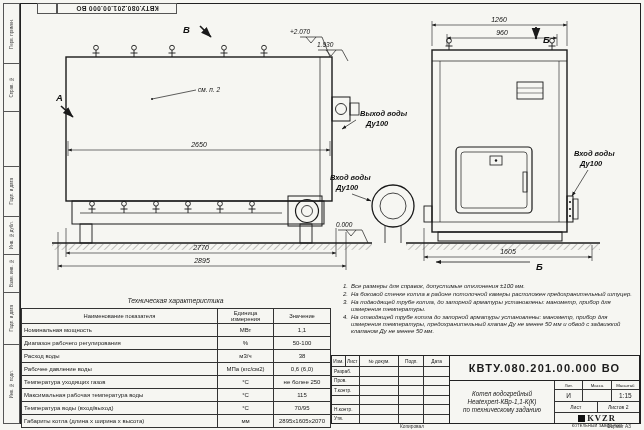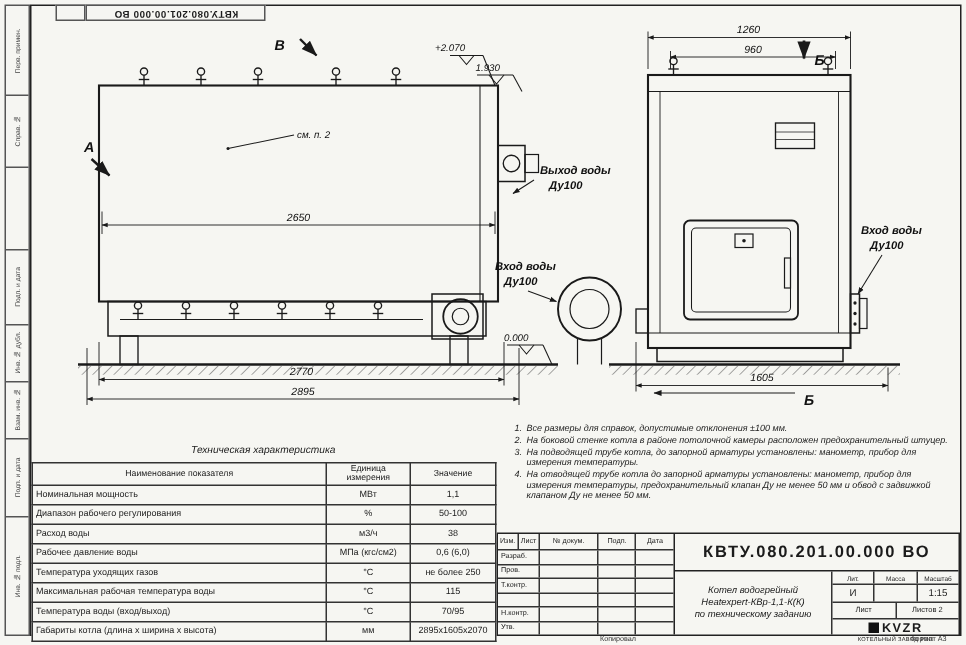--- a/index.html
+++ b/index.html
@@ -59,21 +59,21 @@
   .tb-meta{flex:1;display:flex;flex-direction:column;}
   .meta-row{display:flex;border-bottom:1px solid #333;}
   .meta-row .m{flex:1;border-right:1px solid #333;display:flex;align-items:center;justify-content:center;overflow:hidden;white-space:nowrap;}
   .meta-row .m:last-child{border-right:none;}
   .meta-h{flex:0 0 8px;font-size:4.3px;}
   .meta-v{flex:0 0 11px;font-size:6.5px;}
   .meta-sheet{flex:0 0 10px;font-size:5px;}
   .tb-logo{flex:1;display:flex;flex-direction:column;align-items:center;justify-content:center;gap:1px;}
   .logo-row{display:flex;align-items:center;gap:2px;}
   .logo-sq{width:7px;height:7px;background:#111;display:inline-block;}
-  .logo-txt{font-weight:bold;font-size:8.5px;letter-spacing:1px;}
+  .logo-txt{font-weight:bold;font-size:8.5px;letter-spacing:1px;font-family:Liberation Serif, serif;}
   .logo-co{font-size:3.8px;letter-spacing:.2px;white-space:nowrap;}
   
   .footer{position:absolute;left:20px;right:3px;top:423.5px;height:6px;display:flex;align-items:center;font-size:4.8px;color:#333;}
   .footer .copy{margin-left:380px;}
   .footer .fmt{margin-left:auto;margin-right:10px;}
 </style>
 </head>
 <body>
 
 <div class="sheet">

